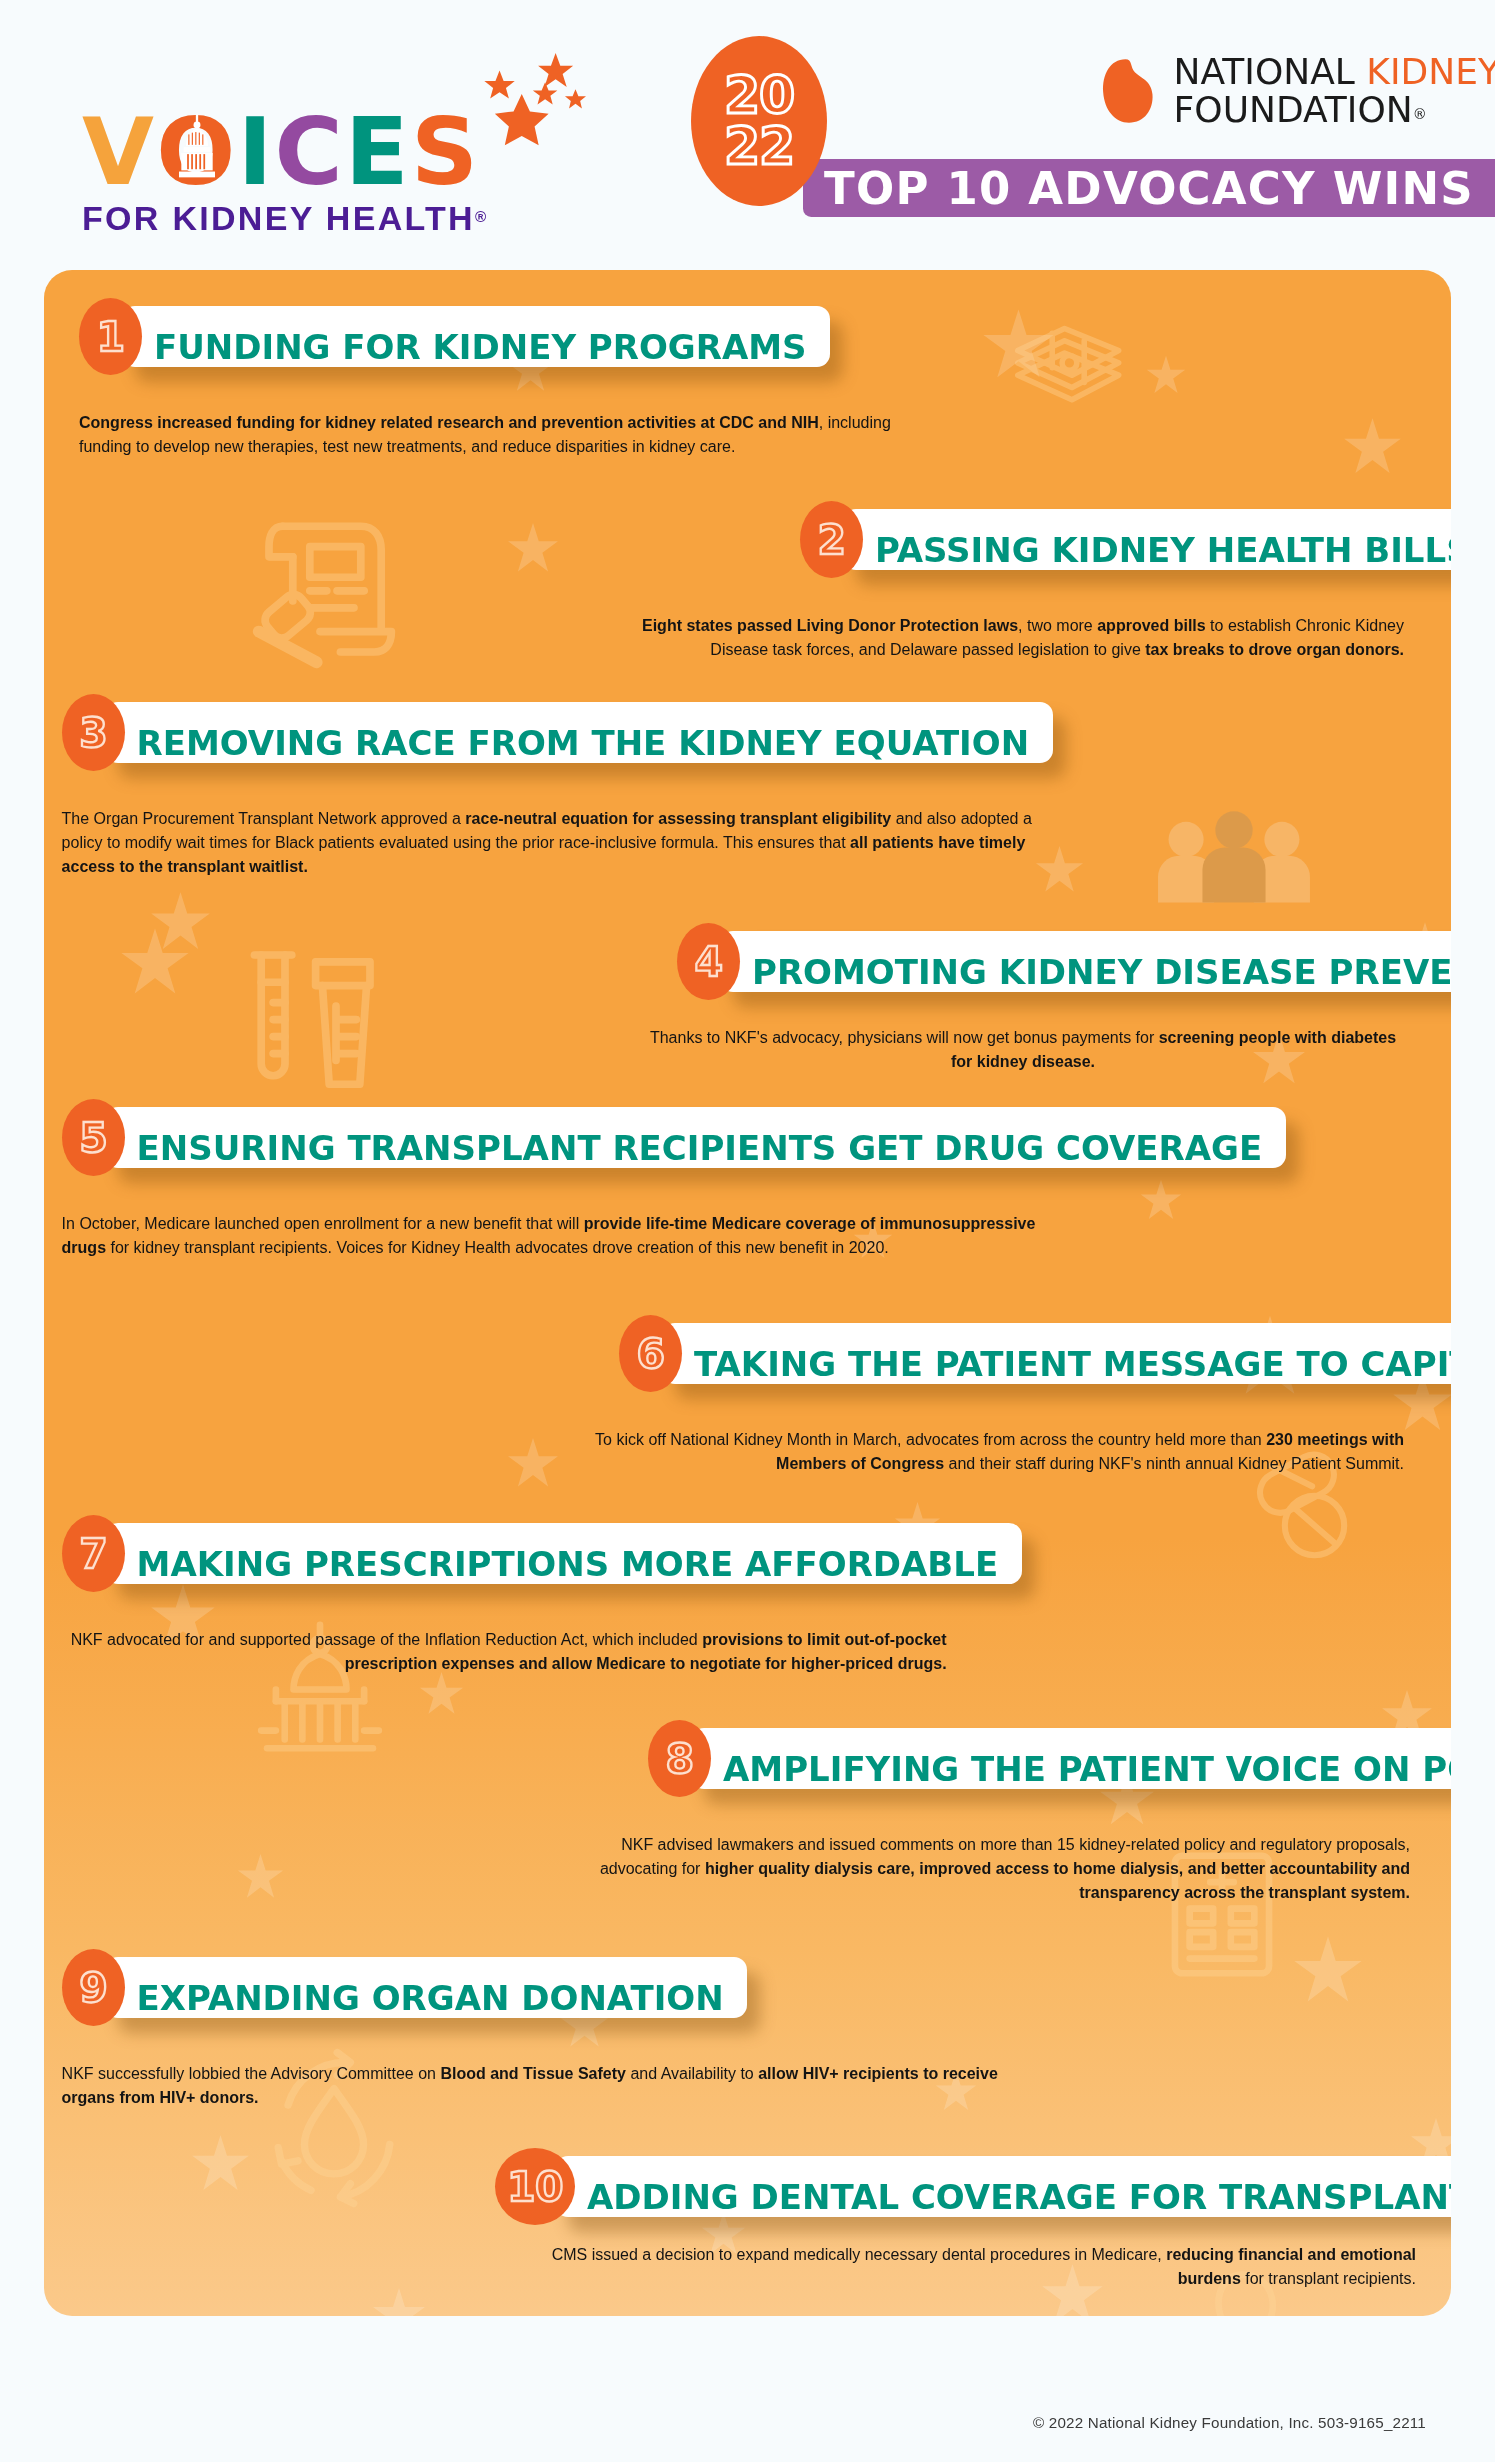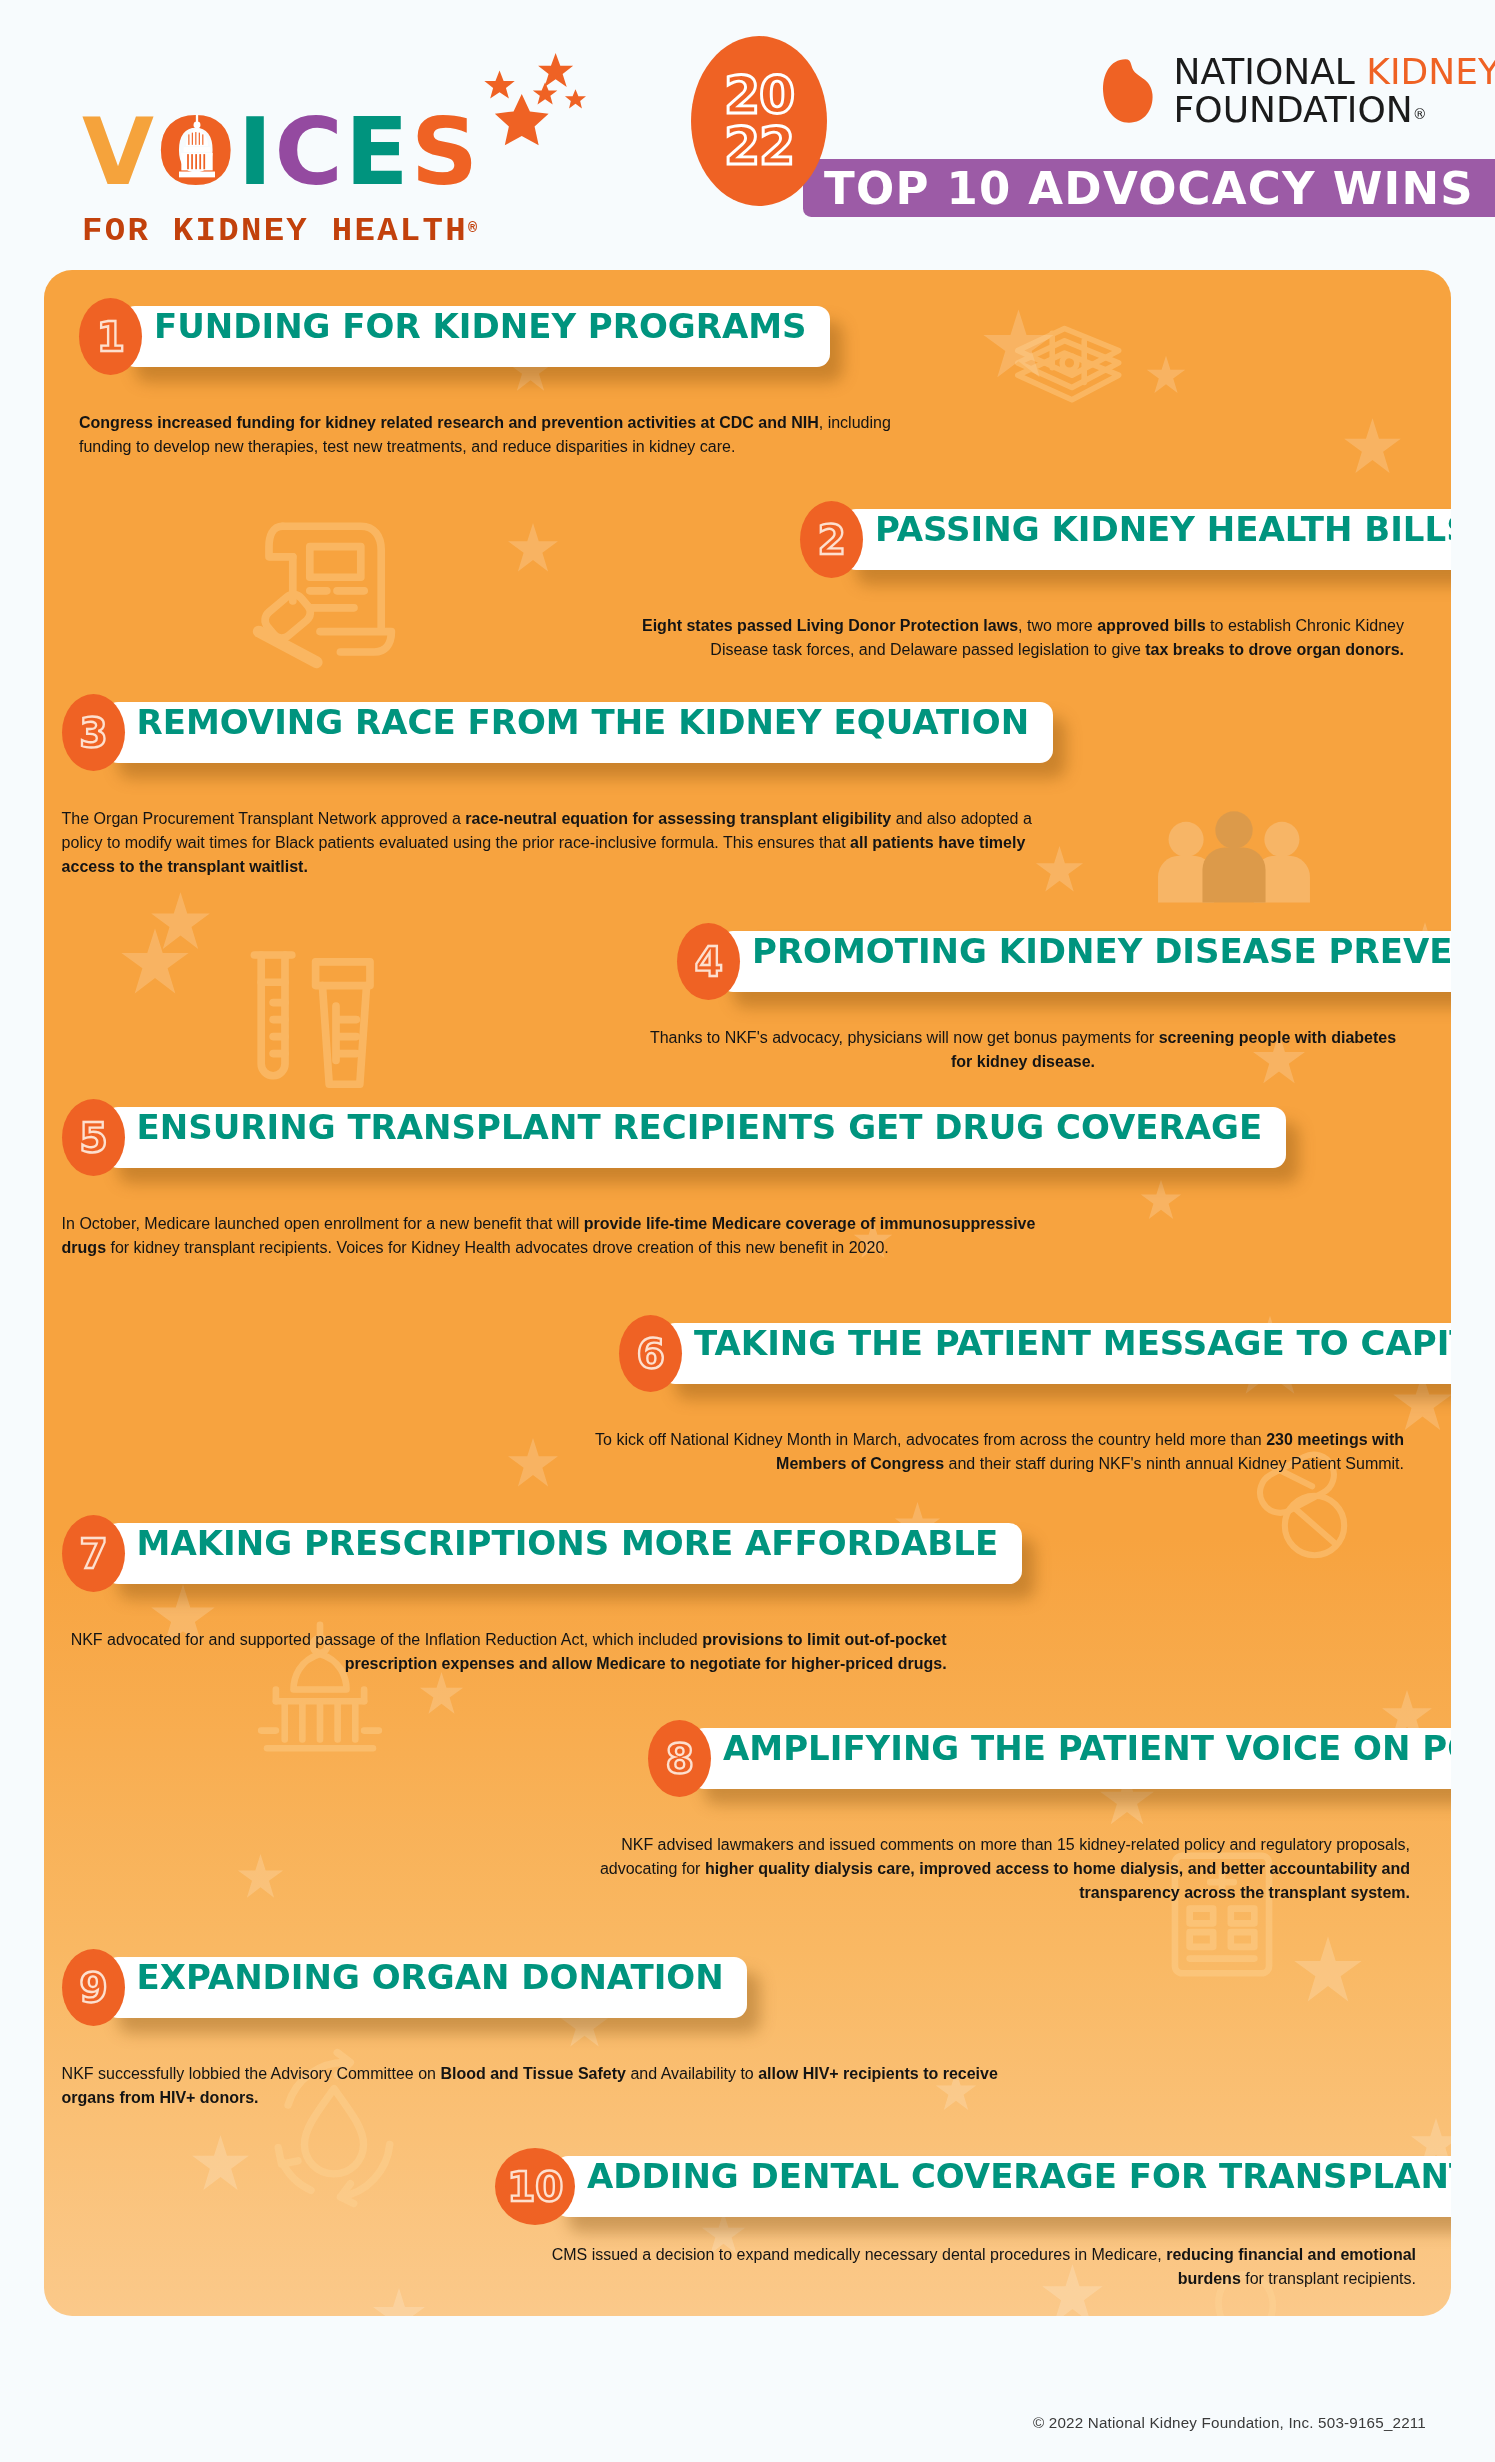--- a/index.html
+++ b/index.html
@@ -22,23 +22,23 @@
   .vl-O { color: #ee6123; position: relative; }
   .vl-I { color: #00947e; }
   .vl-C { color: #944aa0; }
   .vl-E { color: #00947e; }
   .vl-S { color: #ef6224; }
   .capitol-dome {
     position: absolute; left: 50%; top: 8%; transform: translateX(-50%);
     width: 36px; height: 66px;
   }
   #voices-tagline {
-    font-family: Liberation Mono, monospace;
+    font-family: Liberation Sans, sans-serif;
     font-weight: bold; font-size: 34px; letter-spacing: 2.3px;
-    color: #c2410c; margin-top: 13px; white-space: nowrap;
+    color: #4c1d95; white-space: nowrap;
   }
   #voices-tagline .reg { font-size: 15.2px; vertical-align: 8.2px; }
 
   #year-badge {
     position: absolute; left: 691px; top: 36px;
     width: 136px; height: 170px; border-radius: 50%;
     background: #ef6224; z-index: 5;
     display: flex; flex-direction: column; align-items: center; justify-content: center;
   }
   .year-line {
@@ -88,21 +88,21 @@
     position: relative; z-index: 3; flex: none;
   }
   .num-badge.wide { width: 80px; }
   .num-badge span {
     font-family: "DejaVu Sans", sans-serif; font-weight: bold; font-size: 41px;
     color: transparent; -webkit-text-stroke: 2.3px #fde0cf; letter-spacing: -0.6px;
   }
   .head-plate {
     position: relative; margin-left: -20px; z-index: 2;
     background: #ffffff; border-radius: 13px;
-    height: 61px; display: flex; align-items: flex-start;
+    height: 61px; display: flex; align-items: flex-end;
     padding: 0 23.5px 0 32px;
     box-shadow: 13px 15.2px 15.2px rgba(120, 70, 10, 0.34);
   }
   .head-plate h2 {
     font-family: "DejaVu Sans", sans-serif; font-weight: bold;
     font-size: 34px; letter-spacing: 0px; color: #00947e; white-space: nowrap;
   }
   .item-body {
     margin-top: 20px;
     font-family: "Liberation Sans", sans-serif;

